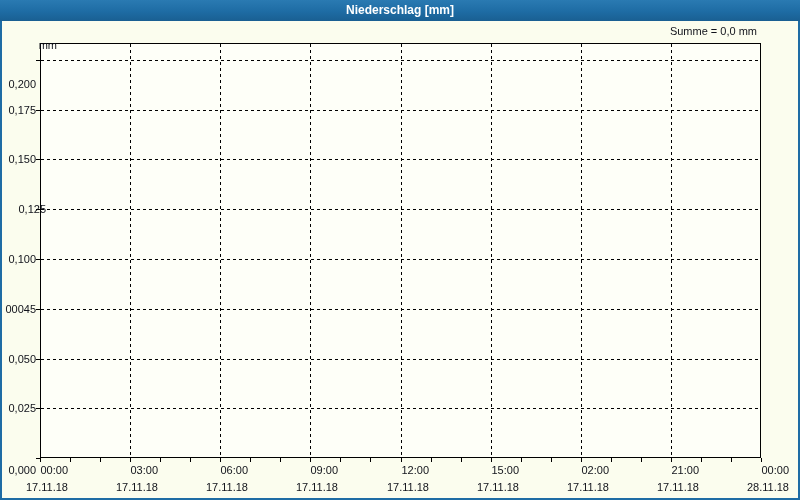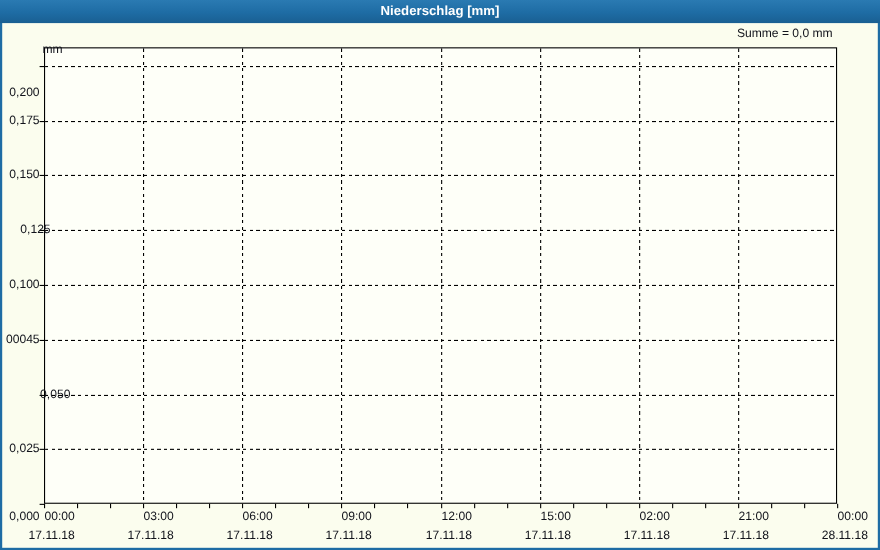--- a/index.html
+++ b/index.html
@@ -62,21 +62,21 @@
     <div class="plot-area"></div>
     <div class="summe-label">Summe = 0,0 mm</div>
     <div class="y-unit-label">mm</div>
   <div class="y-tick" style="left: 36px; top: 458px;"></div>
       <div class="y-tick-label" style="top: 464px;">0,000</div>
       <div class="hgrid" style="left: 41px; top: 408px; width: 719px;"></div>
       <div class="y-tick" style="left: 36px; top: 408px;"></div>
       <div class="y-tick-label" style="top: 402px;">0,025</div>
       <div class="hgrid" style="left: 41px; top: 359px; width: 719px;"></div>
       <div class="y-tick" style="left: 36px; top: 359px;"></div>
-      <div class="y-tick-label" style="top: 353px; padding-left: 28px;">0,050</div>
+      <div class="y-tick-label" style="top: 353px;">0,050</div>
       <div class="hgrid" style="left: 41px; top: 309px; width: 719px;"></div>
       <div class="y-tick" style="left: 36px; top: 309px;"></div>
       <div class="y-tick-label" style="top: 303px;">00045</div>
       <div class="hgrid" style="left: 41px; top: 259px; width: 719px;"></div>
       <div class="y-tick" style="left: 36px; top: 259px;"></div>
       <div class="y-tick-label" style="top: 253px;">0,100</div>
       <div class="hgrid" style="left: 41px; top: 209px; width: 719px;"></div>
       <div class="y-tick" style="left: 36px; top: 209px;"></div>
       <div class="y-tick-label" style="top: 203px; padding-left: 10px;">0,125</div>
       <div class="hgrid" style="left: 41px; top: 159px; width: 719px;"></div>

